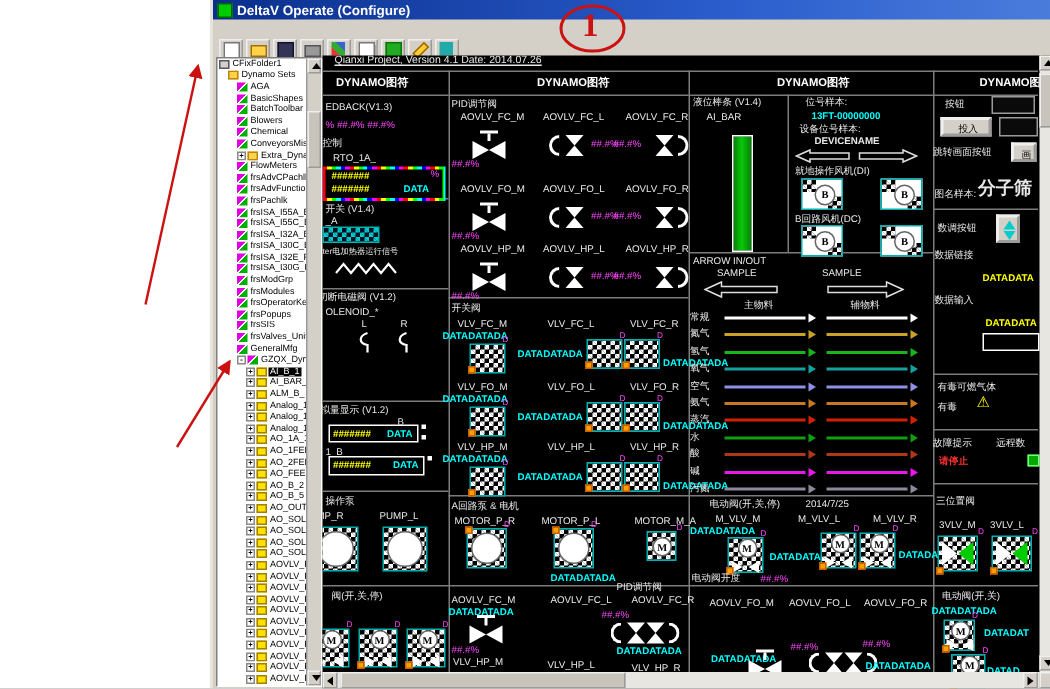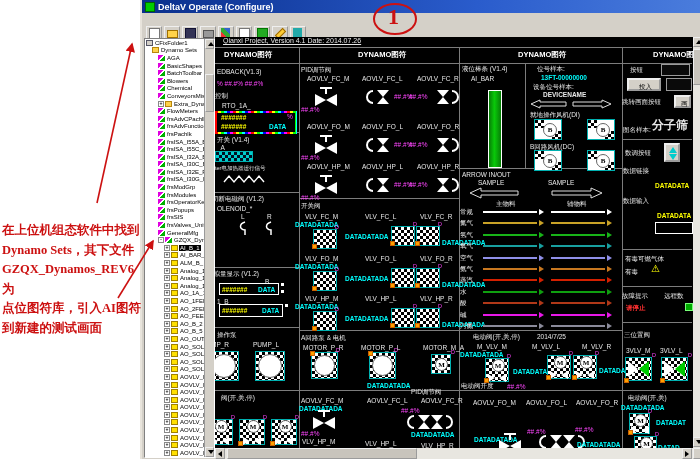--- a/index.html
+++ b/index.html
@@ -93,27 +93,20 @@
   .inbox{position:absolute;background:#000;border:1px solid #fff;box-sizing:border-box;}
   .grn{position:absolute;background:#0a0;border:1px solid #7f7;box-sizing:border-box;}
   .ln{position:absolute;height:2px;}
   .warn{position:absolute;color:#ffff00;font:10px "DejaVu Sans",sans-serif;}
 </style>
 </head>
 <body>
 
 <div id="page">
 
-  <div id="note">
-      <div>在上位机组态软件中找到</div>
-      <div>Dynamo Sets，其下文件</div>
-      <div>GZQX_Dynamos_REV6为</div>
-      <div>点位图符库，引入AI图符</div>
-      <div>到新建的测试画面</div>
-    </div>
 
   <svg id="anno-overlay">
     <defs>
       <marker id="ah" markerWidth="7" markerHeight="7" refX="5" refY="3" orient="auto">
         <path d="M0,0 L6,3 L0,6 z" fill="#cc1111"></path>
       </marker>
     </defs>
     <line x1="97" y1="203" x2="132" y2="44" stroke="#cc1111" stroke-width="1.6" marker-end="url(#ah)"></line>
     <line x1="118" y1="298" x2="153" y2="241" stroke="#cc1111" stroke-width="1.6" marker-end="url(#ah)"></line>
     <ellipse cx="395" cy="19" rx="21" ry="15" fill="none" stroke="#cc1111" stroke-width="2"></ellipse>

